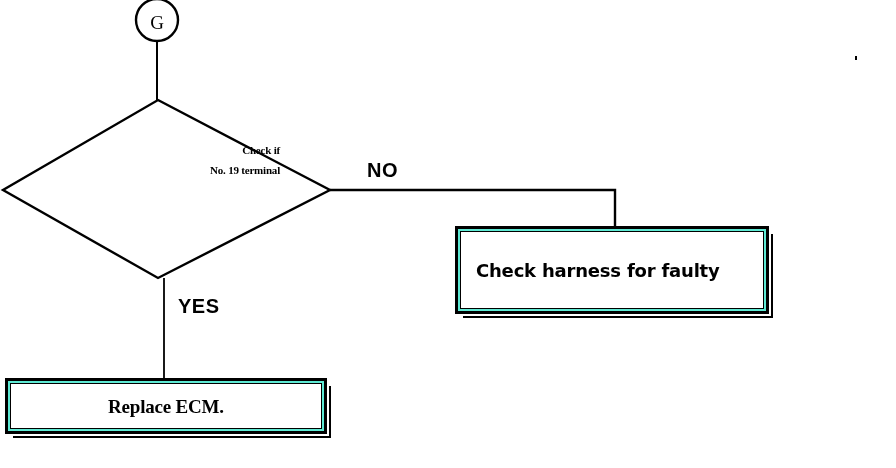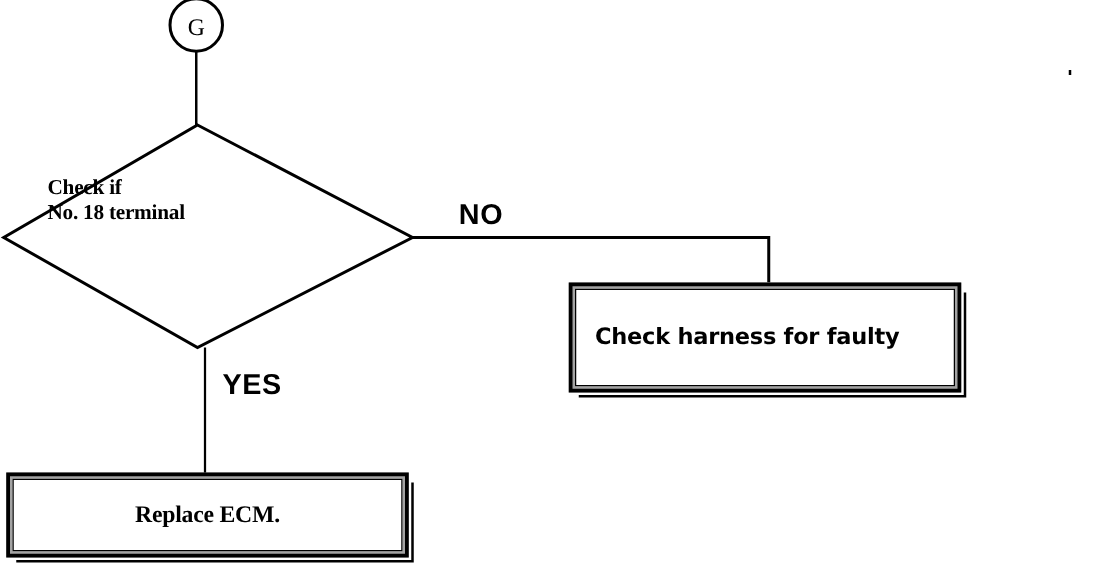--- a/index.html
+++ b/index.html
@@ -43,47 +43,47 @@
     line-height: 1;
     letter-spacing: 0px;
   }
 
   
   .decision-text {
     position: absolute;
     left: 38px;
     top: 140px;
     width: 242px;
-    text-align: left;
+    text-align: right;
     font-family: "Liberation Serif", "DejaVu Serif", serif;
     font-weight: bold;
-    font-size: 17px;
+    font-size: 11px;
     line-height: 20px;
     letter-spacing: -0.2px;
     white-space: nowrap;
   }
   .decision-text div { white-space: nowrap; }
 
   
   .branch-label {
     position: absolute;
     font-family: "Liberation Sans", "DejaVu Sans", sans-serif;
     font-weight: bold;
-    font-size: 23px;
+    font-size: 20px;
     line-height: 1;
     letter-spacing: 0.5px;
   }
   #label-no  { left: 367px; top: 160px; }
   #label-yes { left: 178px; top: 296px; text-align: center; }
 
   
   .process-box {
     position: absolute;
     box-sizing: border-box;
-    background: #a3a3a3;
+    background: #5eead4;
     border: 3px solid #000000;
     box-shadow: 4px 4px 0 -2px #ffffff, 6px 6px 0 -2px #000000;
   }
   .process-box .inner {
     position: absolute;
     left: 2px;
     top: 2px;
     right: 2px;
     bottom: 2px;
     border: 1px solid #000000;
@@ -112,21 +112,21 @@
     font-family: "DejaVu Sans", "Liberation Sans", sans-serif;
     font-size: 18px;
     text-align: left;
   }
 
   
   #box-replace-ecm {
     left: 5px;
     top: 378px;
     width: 322px;
-    height: 68px;
+    height: 56px;
   }
   #box-replace-ecm .process-text {
     font-family: "Liberation Serif", "DejaVu Serif", serif;
     font-size: 19px;
     text-align: center;
     left: 10px;
     right: 10px;
   }
 
   
@@ -154,21 +154,21 @@
 
     <polyline points="330,190 615,190 615,226" fill="none" stroke="#000000" stroke-width="2.4"></polyline>
 
     <line x1="164" y1="278" x2="164" y2="379" stroke="#000000" stroke-width="1.8"></line>
   </svg>
 
   <div class="connector-label">G</div>
 
   <div class="decision-text">
     <div>Check if</div>
-    <div>No. 18 terminal</div>
+    <div>No. 19 terminal</div>
   </div>
 
   <div class="branch-label" id="label-no">NO</div>
 
   <div class="branch-label" id="label-yes">YES</div>
 
   <div class="process-box" id="box-check-harness">
     <div class="inner"></div>
     <div class="process-text">
       <div>Check harness for faulty</div>

